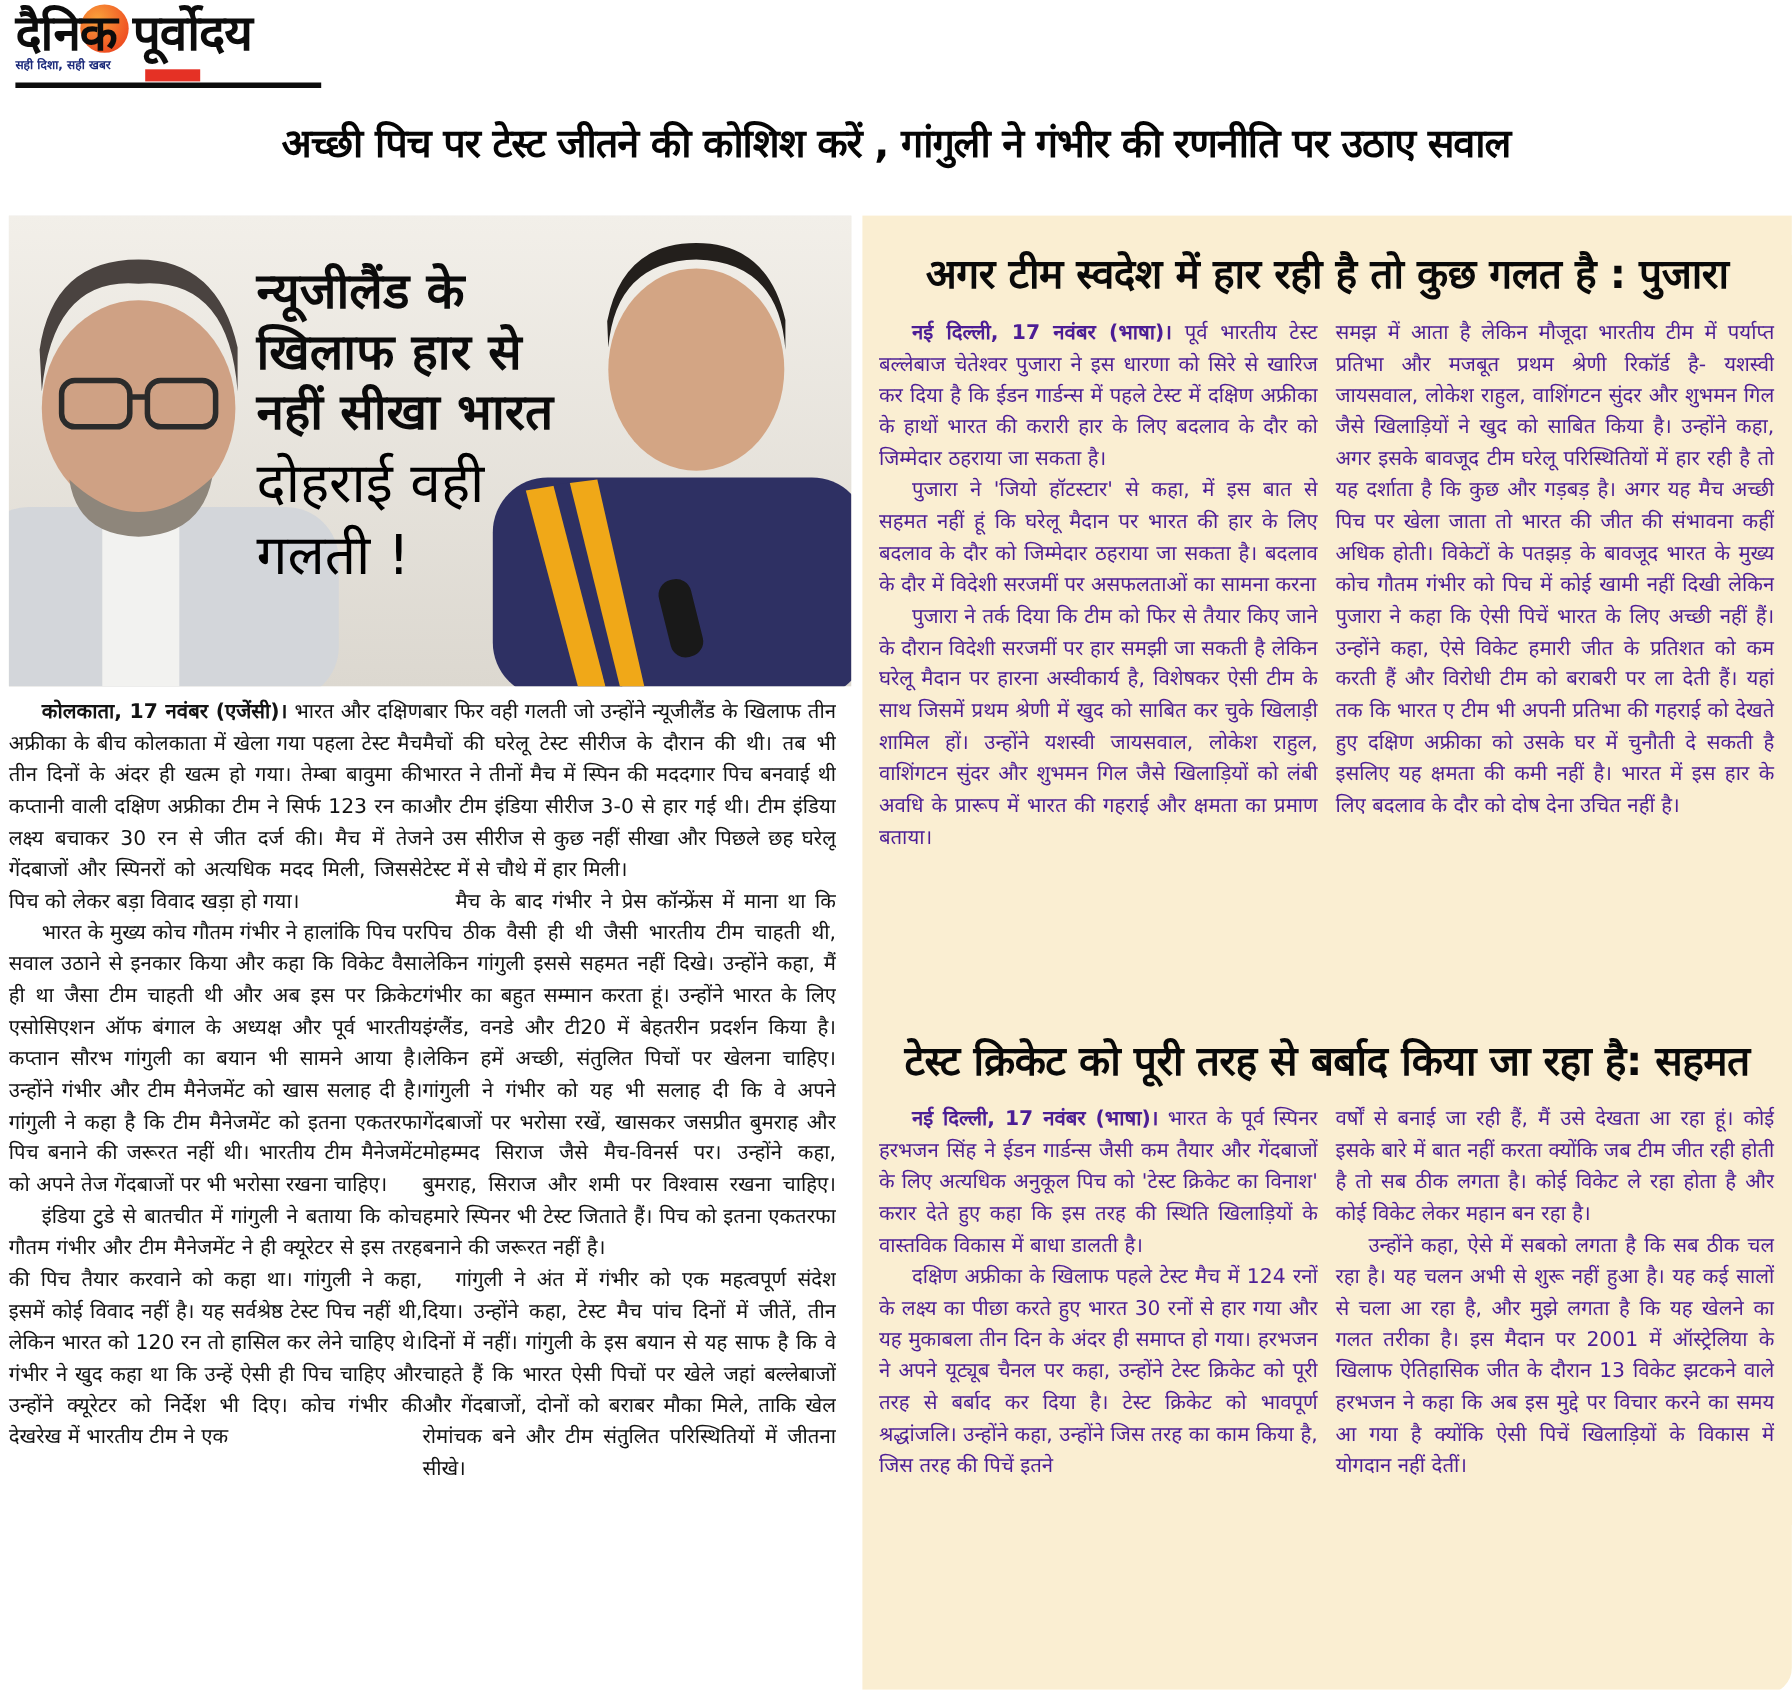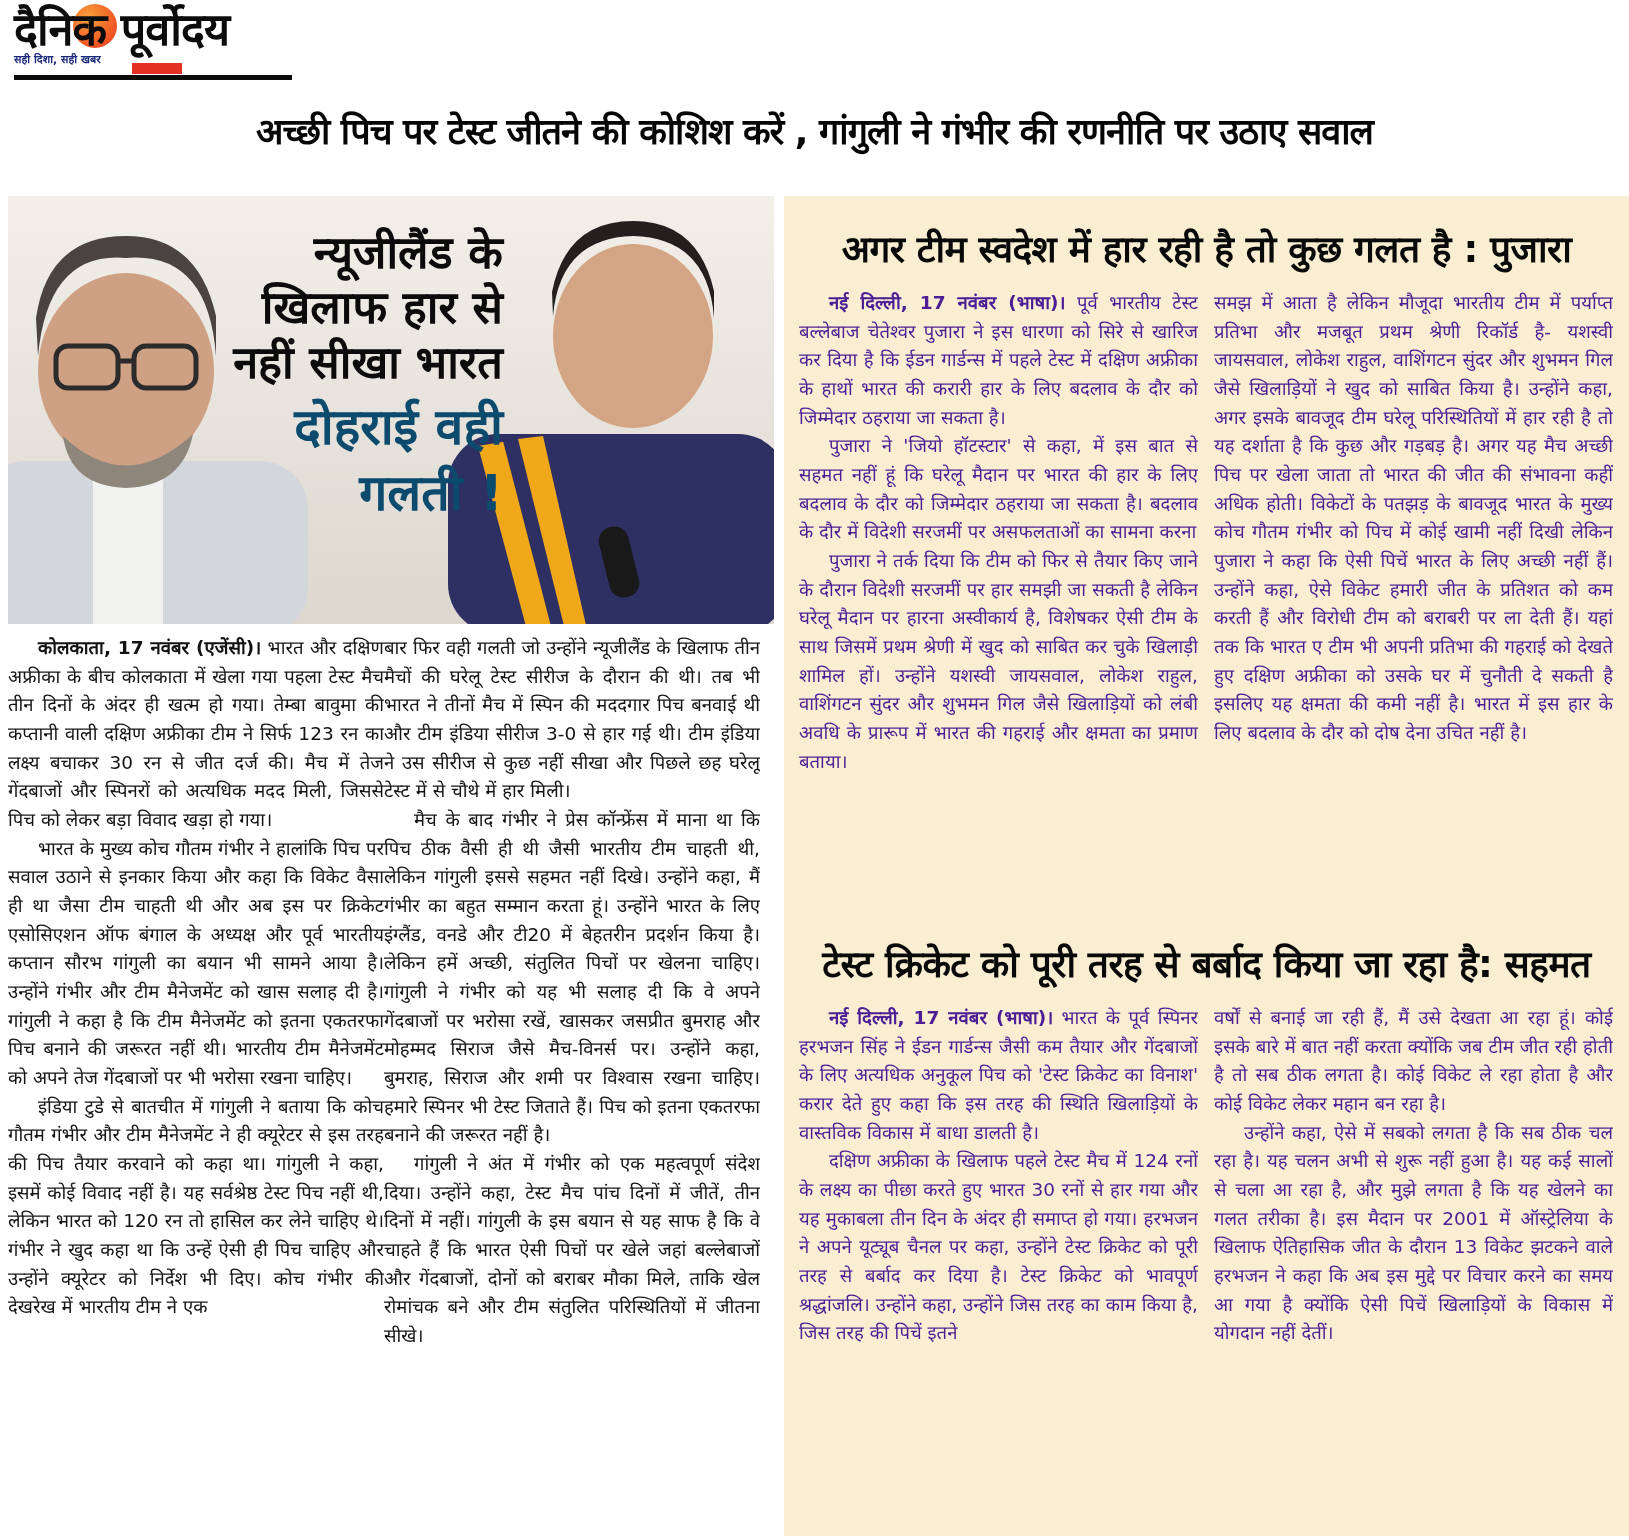--- a/index.html
+++ b/index.html
@@ -1,40 +1,40 @@
 <!DOCTYPE html>
 <html lang="hi"><head>
 <meta charset="utf-8">
 <style>
   html,body{margin:0;padding:0;background:#ffffff;}
   body{font-family:"DejaVu Sans",sans-serif;color:#111;}
-  .page{position:relative;width:1629px;height:1540px;background:#ffffff;overflow:hidden;}
+  .page{position:relative;width:1629px;height:1540px;background:#ffffff;overflow:hidden;border-radius:24px;}
 
   
   .masthead{position:absolute;top:6px;left:14px;width:420px;}
   .logo-wrap{position:relative;display:inline-block;}
   .logo-circle{position:absolute;right:116px;top:-2px;width:44px;height:44px;border-radius:50%;
     background:radial-gradient(circle at 35% 30%,#f9a13b 0%,#f05423 70%,#e83b1e 100%);z-index:0;}
   .logo-text{position:relative;z-index:1;font-size:45px;font-weight:bold;color:#0c0c0c;letter-spacing:-1px;line-height:1.05;}
   .tagline{position:relative;z-index:1;text-align:center;font-size:11px;font-weight:bold;color:#1b2a7a;margin:-2px 132px 0 0;}
   .red-strip{position:absolute;left:118px;bottom:-8px;width:50px;height:11px;background:#e53125;z-index:2;}
   .mast-rule{width:278px;height:5px;background:#0c0c0c;margin-top:8px;}
 
   
   .main-headline{position:absolute;top:86px;left:0;width:1629px;height:92px;
     font-size:36px;font-weight:bold;color:#050505;text-align:center;white-space:nowrap;
     overflow:hidden;line-height:92px;letter-spacing:-1px;}
 
   
   .left-block{position:absolute;left:8px;top:196px;width:766px;}
   .photo{position:relative;width:766px;height:428px;background:#ece9e3;overflow:hidden;}
   .photo svg{display:block;}
-  .overlay{position:absolute;left:47%;top:30px;transform:translateX(-50%);text-align:right;z-index:3;white-space:nowrap;}
+  .overlay{position:absolute;left:47%;top:42px;transform:translateX(-50%);text-align:left;z-index:3;white-space:nowrap;}
   .ov-black div{font-size:45px;font-weight:bold;color:#0b0b0b;line-height:1.22;}
-  .ov-red div{font-size:50px;font-weight:bold;color:#0c4a6e;line-height:1.2;margin-top:6px;}
+  .ov-red div{font-size:50px;font-weight:normal;color:#000000;line-height:1.2;margin-top:6px;}
 
   .left-text{display:flex;margin-top:10px;height:898px;overflow:hidden;}
   .col{width:376px;font-size:18.5px;line-height:1.55;text-align:justify;color:#131313;overflow:hidden;}
   .col p{margin:0;text-indent:30px;}
   .col p.cont{text-indent:0;}
   .col b{font-weight:bold;}
 
   
   .right-panel{position:absolute;left:784px;top:196px;width:845px;height:1340px;background:#faeed2;overflow:hidden;}
   .section-headline{text-align:center;font-weight:bold;color:#090909;font-size:37px;

